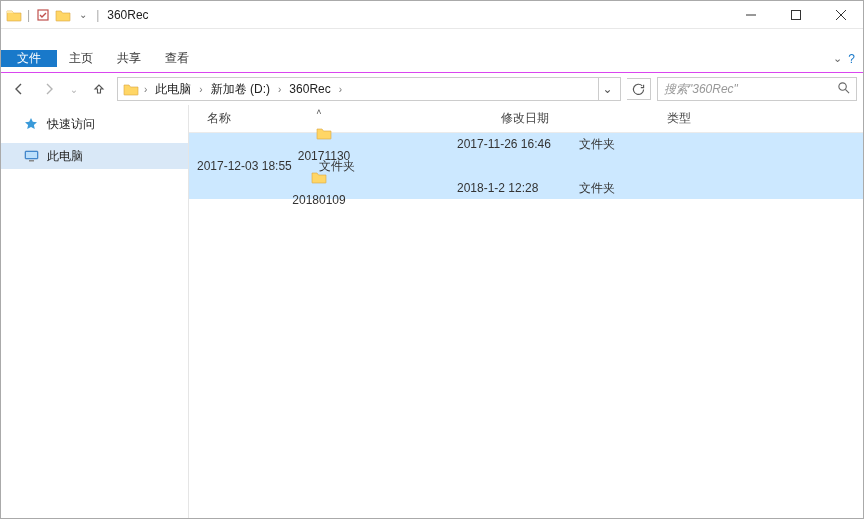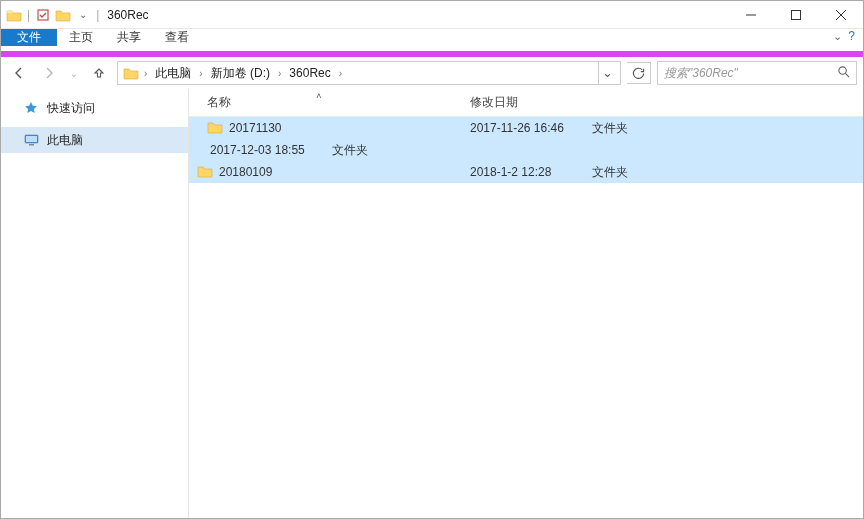--- a/index.html
+++ b/index.html
@@ -5,21 +5,21 @@
 * { margin:0; padding:0; box-sizing:border-box; font-family:"Microsoft YaHei","Segoe UI",sans-serif; font-size:12px; }
 body { background:#fff; width:864px; height:519px; overflow:hidden; border:1px solid #aaa; }
 .titlebar { height:28px; background:#fff; display:flex; align-items:center; border-bottom:1px solid #e8e8e8; }
 .titlebar-qat { display:flex; align-items:center; padding-left:4px; gap:2px; }
 .qat-icon { width:18px; height:18px; display:flex; align-items:center; justify-content:center; }
 .title-sep { color:#aaa; margin:0 2px; }
 .titlebar-title { margin-left:6px; color:#222; flex:1; }
 .window-controls { display:flex; height:100%; }
 .win-btn { width:45px; display:flex; align-items:center; justify-content:center; color:#333; }
 
-.ribbon { height:28px; display:flex; align-items:flex-start; border-bottom:6px solid #d946ef; background:#fff; }
+.ribbon { height:28px; display:flex; align-items:center; border-bottom:1px solid #d946ef; background:#fff;margin-top:16px; }
 .ribbon-tab { padding:0 12px; display:flex; align-items:center; color:#333; }
 .ribbon-tab.file { background:#1979ca; color:#fff; padding:0 16px; }
 .ribbon-spacer { flex:1; }
 .ribbon-right { display:flex; align-items:center; padding-right:8px; gap:6px; color:#666; }
 
 .addressbar { height:32px; display:flex; align-items:center; padding:4px 6px; gap:6px; }
 .nav-btn { width:24px; height:24px; display:flex; align-items:center; justify-content:center; color:#555; border-radius:2px; }
 .nav-btn.disabled { color:#b5b5b5; }
 .breadcrumb { flex:1; height:24px; border:1px solid #ccc; background:#fff; display:flex; align-items:center; padding:0 4px; gap:2px; }
 .bc-icon { width:18px; height:18px; display:flex; align-items:center; justify-content:center; }
@@ -33,31 +33,31 @@
 .search-icon { color:#666; margin-left:4px; }
 
 .content { display:flex; height:calc(100% - 88px); }
 .sidebar { width:188px; border-right:1px solid #e5e5e5; padding:6px 0; }
 .side-item { display:flex; align-items:center; height:26px; padding-left:22px; gap:8px; color:#222; }
 .side-item.sel { background:#d9e8f7; }
 .side-ico { width:16px; height:16px; display:flex; align-items:center; justify-content:center; }
 .side-spacer { height:6px; }
 
 .main { flex:1; display:flex; flex-direction:column; }
-.headers { display:flex; height:28px; color:#444; border-bottom:1px solid #ebebeb; }
+.headers { display:flex; height:28px; color:#444; border-bottom:1px solid #ebebeb;gap:44px; }
 .hcol { display:flex; align-items:center; padding:0 8px; position:relative; }
 .hcol .sort-arrow { position:absolute; top:2px; left:50%; transform:translateX(-50%); color:#555; font-size:9px; }
 .rows { }
 .row { display:flex; height:22px; align-items:center; }
 .row.sel { background:#cce8ff; }
 .rcell { display:flex; align-items:center; padding:0 8px; color:#333; overflow:hidden; white-space:nowrap; }
-.rcell.name { gap:6px; }
+.rcell.name { gap:6px;flex-direction:column; }
 
 .col-name { width:260px; }
-.col-date { width:122px;margin-left:13px; }
+.col-date { width:122px; }
 .col-type { width:116px; }
 .col-size { width:100px; }
 
 .folder-svg { width:16px; height:14px; }
 </style>
 </head>
 <body>
 
 <div class="titlebar">
   <div class="titlebar-qat">
@@ -193,20 +193,23 @@
 
   <div class="main">
     <div class="headers">
       <div class="hcol col-name" style="padding-left:18px;">
         <span>名称</span>
         <span class="sort-arrow">˄</span>
       </div>
       <div class="hcol col-date">
           <span>修改日期</span>
         </div>
+      <div class="hcol col-type">
+          <span>类型</span>
+        </div>
     </div>
 
     <div class="rows">
       <div class="row sel">
         <div class="rcell name col-name" style="padding-left:18px;">
           <span><svg class="folder-svg" viewBox="0 0 16 14">
                 <path fill="#ffd666" stroke="#d9a441" stroke-width="0.6" d="M1 3h5l1.5 2H15v7.5c0 .3-.2.5-.5.5h-13c-.3 0-.5-.2-.5-.5V3z"></path>
               </svg></span>
           <span>20171130</span>
         </div>

